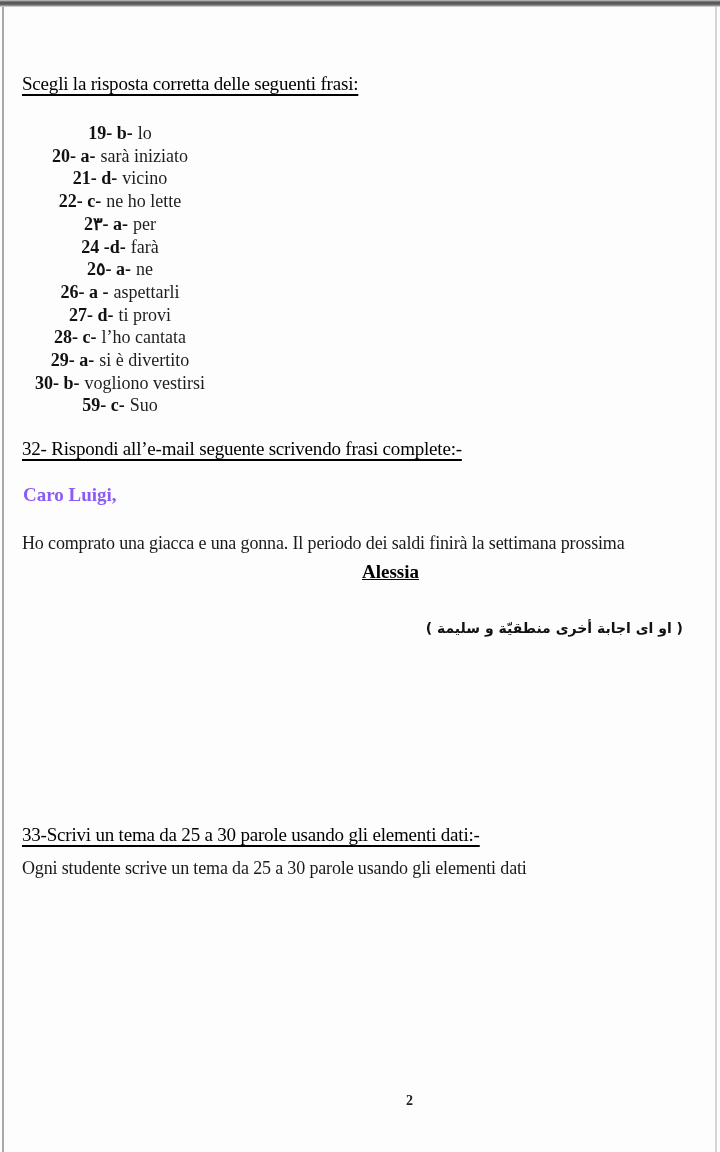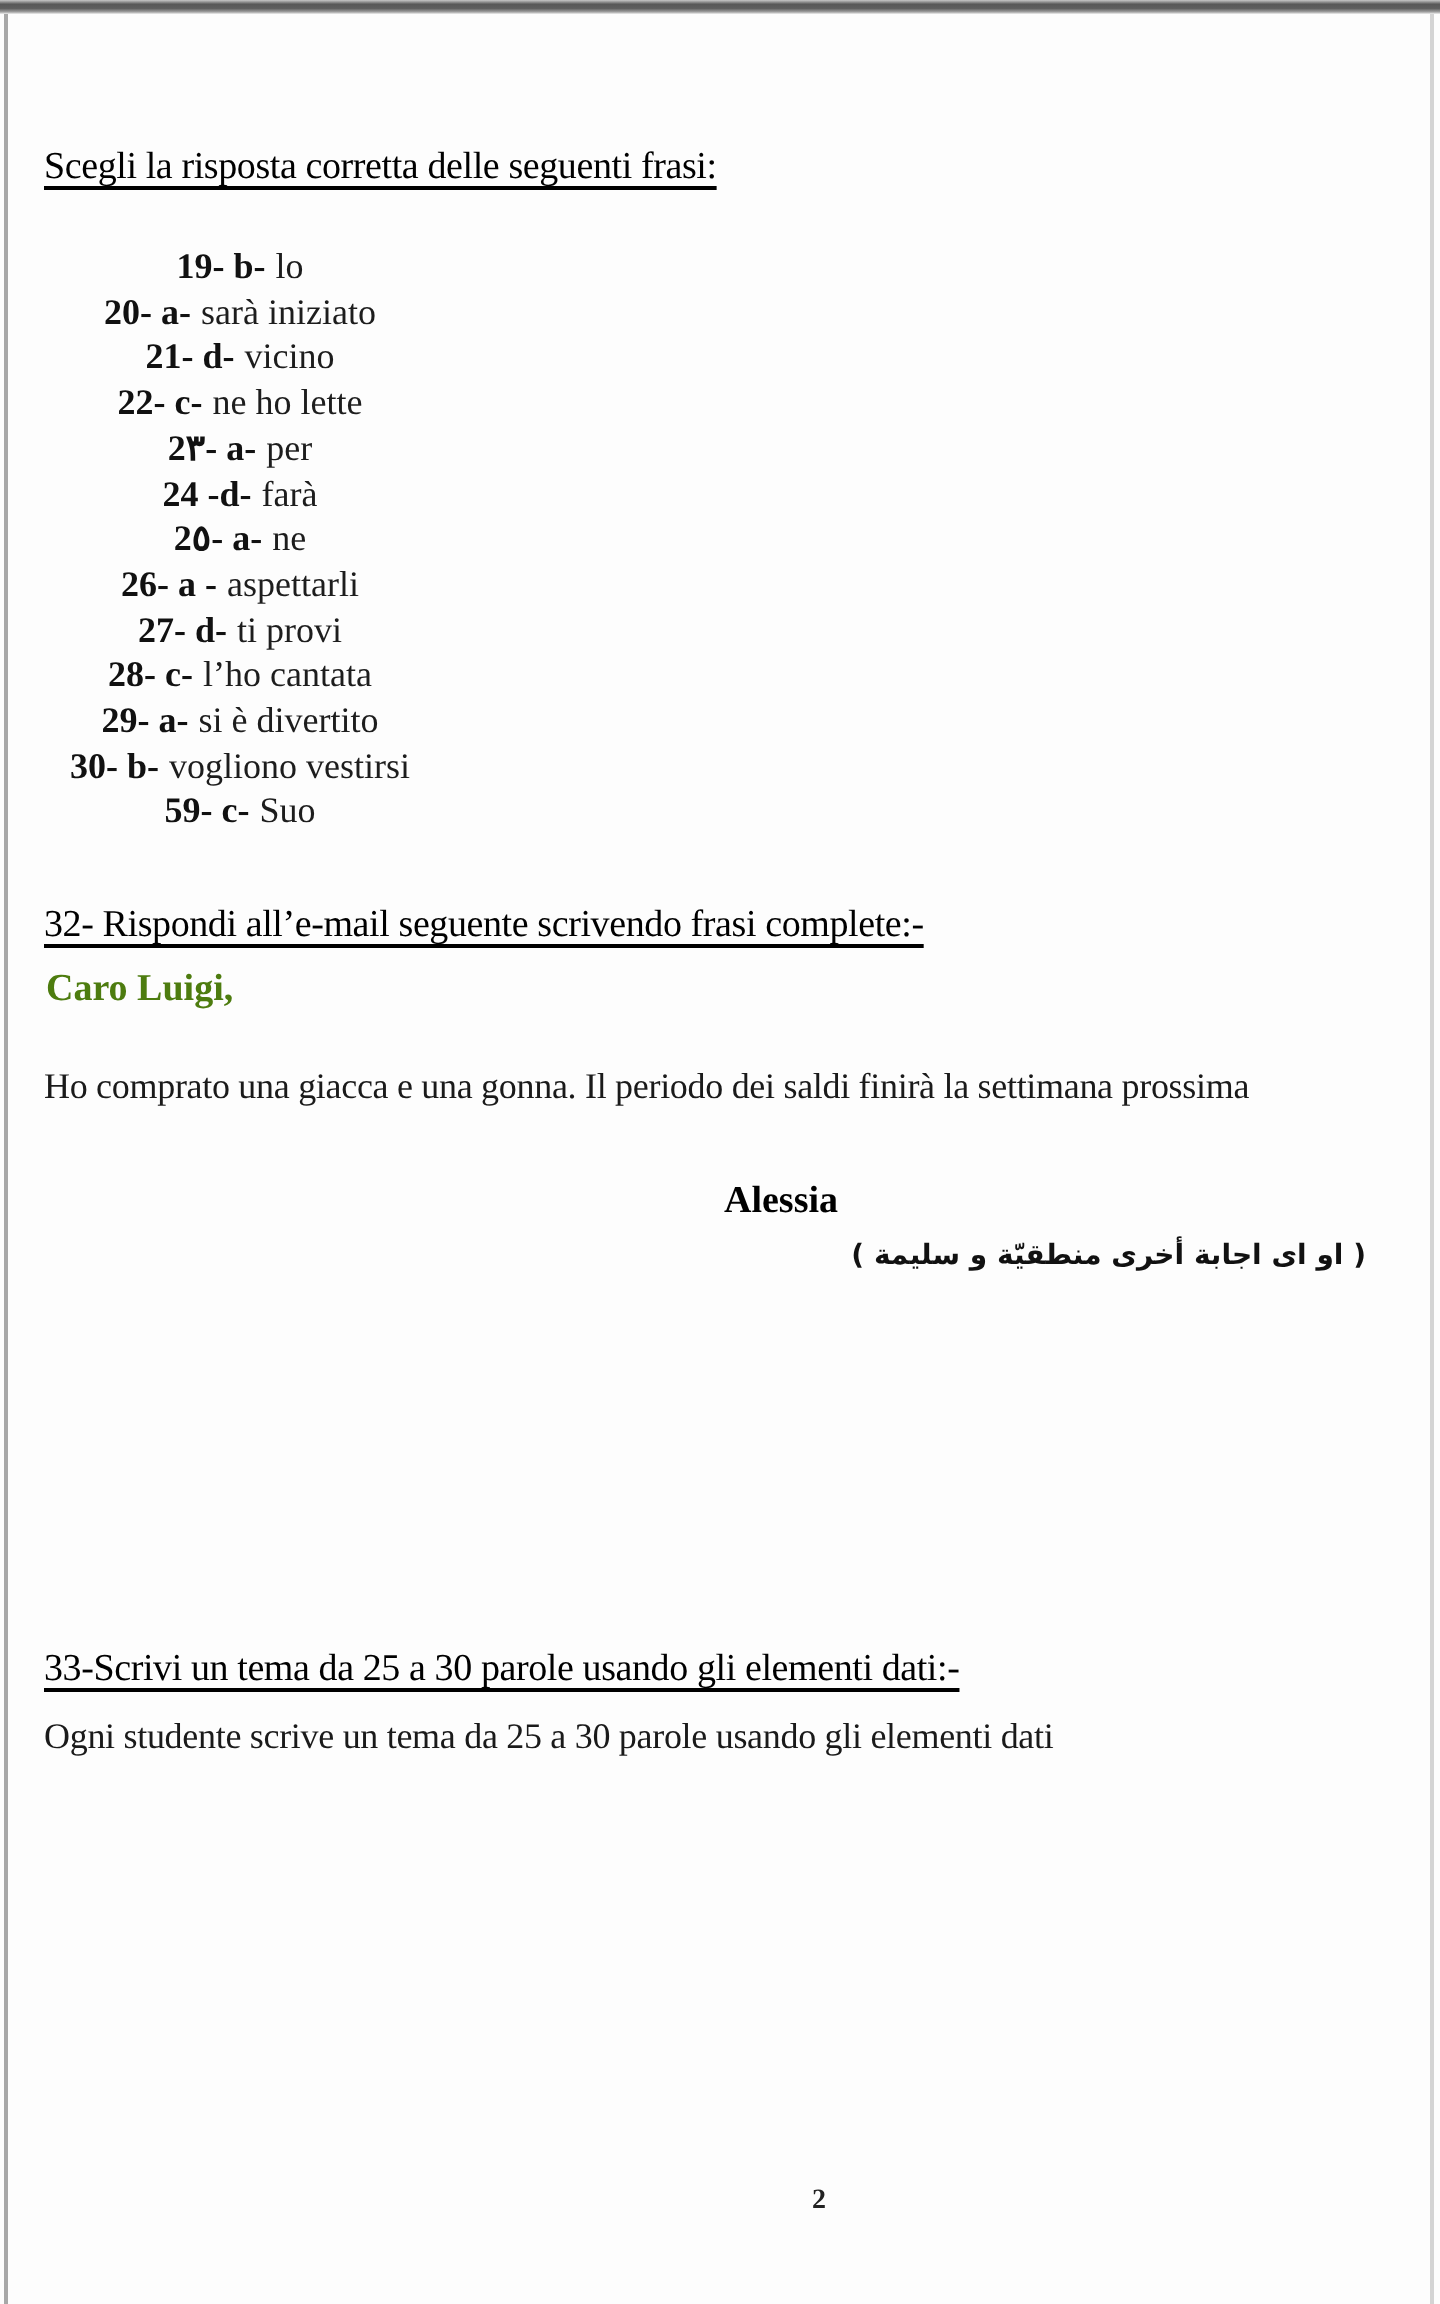--- a/index.html
+++ b/index.html
@@ -40,21 +40,21 @@
     font-size: 19px;
     font-weight: normal;
     color: #000;
     text-decoration: underline;
     text-decoration-thickness: 2px;
     text-underline-offset: 4px;
     white-space: nowrap;
     letter-spacing: -0.2px;
   }
   #answers-heading { top: 73px; }
-  #email-heading   { top: 438px; margin-top: 14px; }
+  #email-heading   { top: 438px; }
   #theme-heading   { top: 824px; }
 
   .answer-list {
     position: absolute;
     left: 35px;
     top: 122px;
     margin: 0;
     padding: 0;
     list-style: none;
   }
@@ -66,38 +66,39 @@
   }
   .ans-prefix { font-weight: bold; color: #111; }
   .ans-text   { margin-left: 5px; color: #1d1d1d; }
 
   .salutation {
     position: absolute;
     left: 23px;
     top: 484px;
     font-size: 19px;
     font-weight: bold;
-    color: #4d7c0f;
+    color: #8b5cf6;
   }
   .email-body {
     position: absolute;
     left: 22px;
     top: 533px;
     width: 692px;
     font-size: 18px;
     letter-spacing: -0.15px;
     white-space: nowrap;
   }
   .signature {
     position: absolute;
     left: 362px;
-    top: 590px;
+    top: 561px;
     font-size: 19px;
     font-weight: bold;
     color: #000;
+    text-decoration: underline;
   }
   .arabic-note {
     position: absolute;
     right: 37px;
     top: 620px;
     direction: rtl;
     font-size: 14px;
     font-weight: bold;
     color: #111;
     font-family: "DejaVu Sans", sans-serif;

